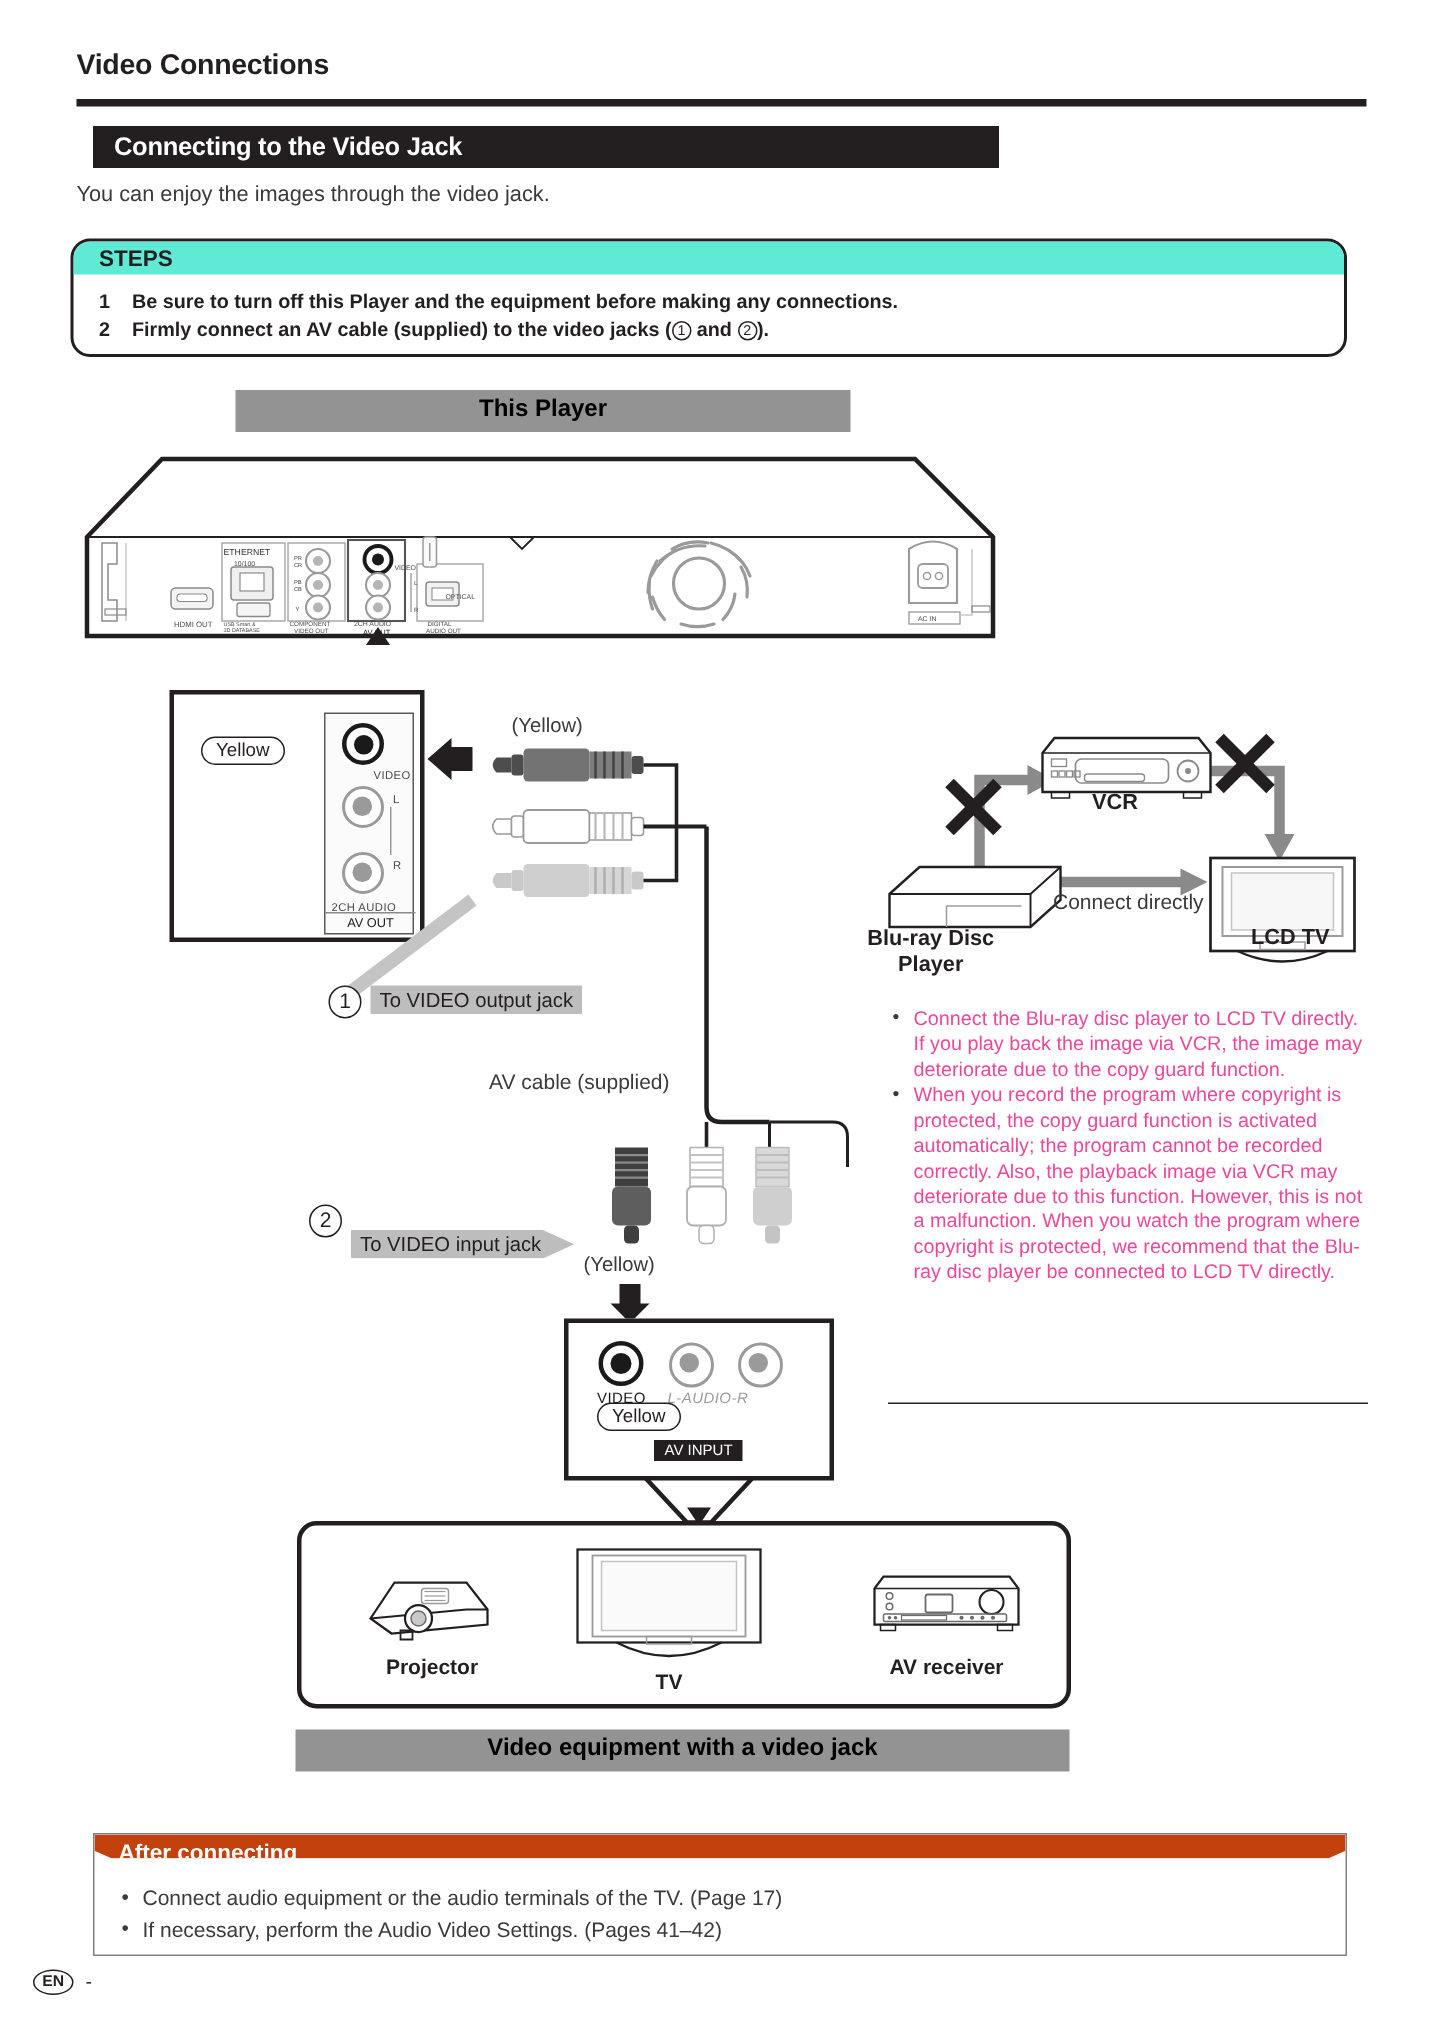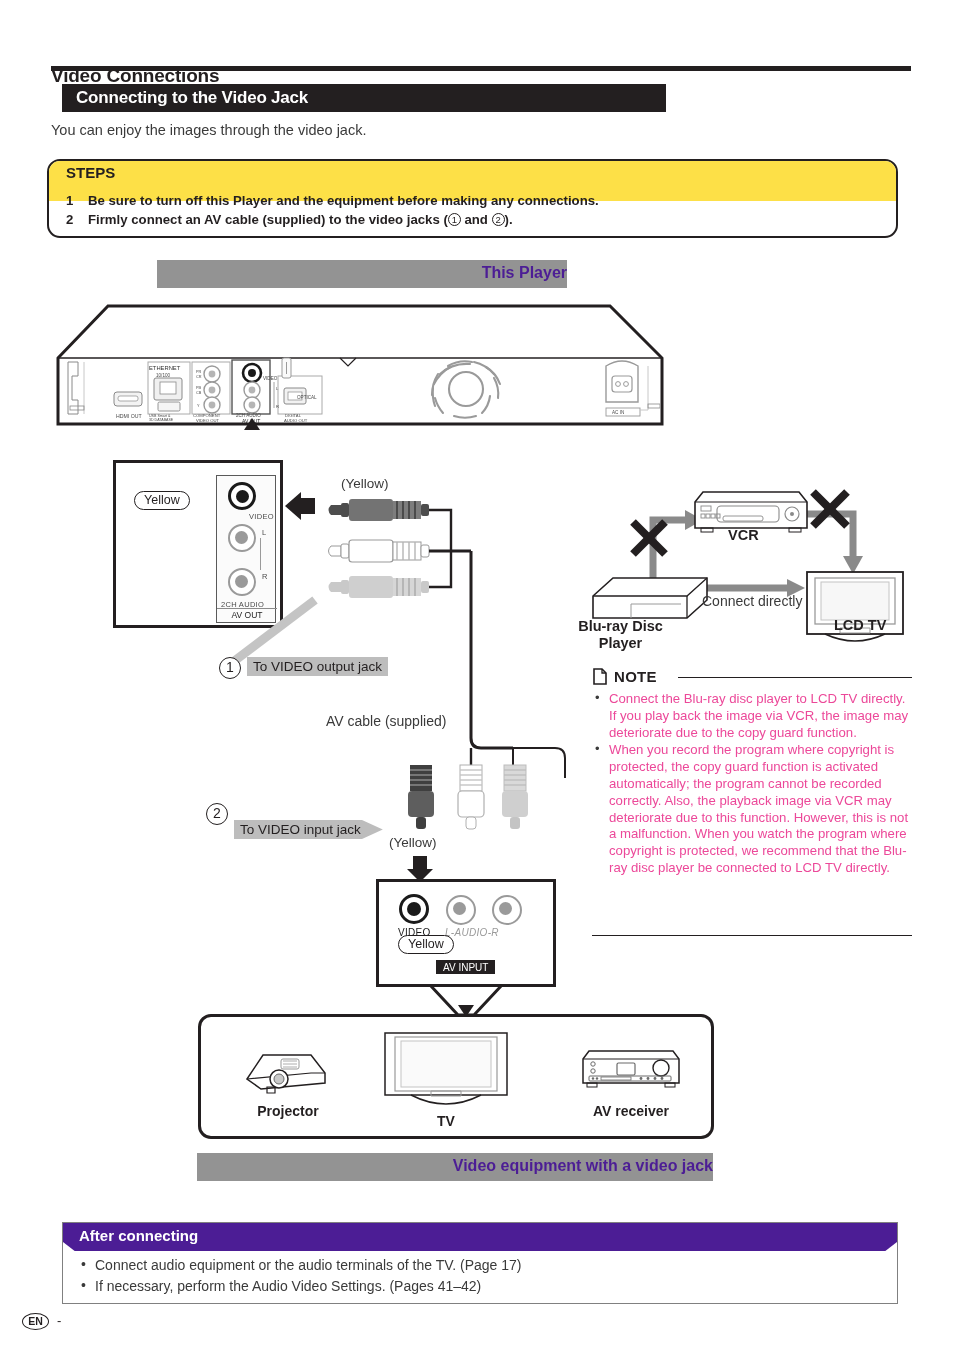--- a/index.html
+++ b/index.html
@@ -8,21 +8,21 @@
     width: 954px; height: 1354px; position: relative;
     background: #ffffff;
     font-family: "Liberation Sans", sans-serif;
     color: #231f20;
     overflow: hidden;
   }
 
   
   #page-title {
     position:absolute; left:51px; top:33px;
-    font-size:19px; font-weight:bold; letter-spacing:-0.2px;margin-top:32px;
+    font-size:19px; font-weight:bold; letter-spacing:-0.2px;
   }
   #title-rule {
     position:absolute; left:51px; top:66px; width:860px; height:5px;
     background:#231f20;
   }
   #section-bar {
     position:absolute; left:62px; top:84px; width:604px; height:28px;
     background:#231f20;
   }
   #section-bar span {
@@ -34,43 +34,43 @@
     font-size:14.5px; color:#3a3a3a;
   }
 
   
   #steps-box {
     position:absolute; left:47px; top:159px; width:851px; height:79px;
     border:2px solid #231f20; border-radius:13px; overflow:hidden;
     background:#fff;
   }
   #steps-header {
-    position:absolute; left:0; top:0; width:100%; height:40px;
-    background:#fde047;
+    position:absolute; left:0; top:0; width:100%; height:22px;
+    background:#5eead4;
     text-align:center;
   }
   #steps-header span {
     position:absolute; left:17px; top:3px;
     font-size:15px; font-weight:bold; color:#231f20;
   }
   .step-row {
     position:absolute; left:17px; font-size:13.2px; font-weight:bold;
     white-space:nowrap;
   }
   .step-row .num { display:inline-block; width:22px; }
   .cnum {
     display:inline-block; border:1.3px solid #231f20; border-radius:50%;
     width:13px; height:13px; line-height:11px; text-align:center;
     font-size:9.5px; font-weight:normal; vertical-align:1px;
   }
 
   
   .gray-banner {
     position:absolute; background:#939393;
-    color:#4c1d95; font-weight:bold; text-align:right;
+    color:#000000; font-weight:bold; text-align:center;
   }
   #this-player-banner { left:157px; top:260px; width:410px; height:28px; }
   #this-player-banner span { display:block; margin-top:4px; font-size:16px; }
   #equip-banner { left:197px; top:1153px; width:516px; height:28px; }
   #equip-banner span { display:block; margin-top:4px; font-size:16px; }
 
   
   #player-unit { position:absolute; left:50px; top:300px; width:620px; height:130px; }
 
   
@@ -166,22 +166,22 @@
     border:3px solid #231f20; border-radius:13px; background:#fff;
   }
   .equip-cap { position:absolute; font-size:14px; font-weight:bold; text-align:center; }
 
   
   #after-box {
     position:absolute; left:62px; top:1222px; width:836px; height:82px;
     border:1.5px solid #808080; background:#fff;
   }
   #after-head {
-    position:absolute; left:0; top:0; width:100%; height:28px;
-    background:#4c1d95;
+    position:absolute; left:0; top:0; width:100%; height:16px;
+    background:#c2410c;
     clip-path: polygon(0 0, 100% 0, 100% 68%, 98.6% 100%, 1.4% 100%, 0 68%);
   }
   #after-head span {
     position:absolute; left:16px; top:4px; color:#fff; font-size:15px; font-weight:bold;
   }
   #after-list { position:absolute; left:0; top:32px; margin:0; padding:0; list-style:none; }
   #after-list li {
     position:relative; padding-left:32px; font-size:14px; color:#3a3a3a; line-height:21px;
   }
   #after-list li::before {
@@ -536,30 +536,20 @@
     <path d="M255 150 l30 0 l0 5 l-30 0 Z" fill="none" stroke="#9a9a9a" stroke-width="1"></path>
   </g>
 </svg>
 </div>
 <div id="vcr-label">VCR</div>
 <div id="bd-label">Blu-ray Disc Player</div>
 <div id="lcd-label">LCD TV</div>
 <div id="connect-directly">Connect directly</div>
 
 <div id="note-block">
-  <div id="note-head">
-    <span style="position:absolute; left:0; top:0;">
-      <svg width="16" height="17" viewBox="0 0 16 17">
-        <path d="M2 1 L10 1 L14 5 L14 16 L2 16 Z" fill="#fff" stroke="#231f20" stroke-width="1.6"></path>
-        <path d="M10 1 L10 5 L14 5" fill="none" stroke="#231f20" stroke-width="1.3"></path>
-      </svg>
-    </span>
-    <span class="nt">NOTE</span>
-    <span id="note-rule"></span>
-  </div>
   <ul id="note-list">
     <li>Connect the Blu-ray disc player to LCD TV directly. If you play back the image via VCR, the image may deteriorate due to the copy guard function.</li>
     <li>When you record the program where copyright is protected, the copy guard function is activated automatically; the program cannot be recorded correctly. Also, the playback image via VCR may deteriorate due to this function. However, this is not a malfunction. When you watch the program where copyright is protected, we recommend that the Blu-ray disc player be connected to LCD TV directly.</li>
   </ul>
 </div>
 <div id="note-bottom-rule"></div>
 
 <div id="equip-box">
 
   <div style="position:absolute; left:40px; top:26px;">

